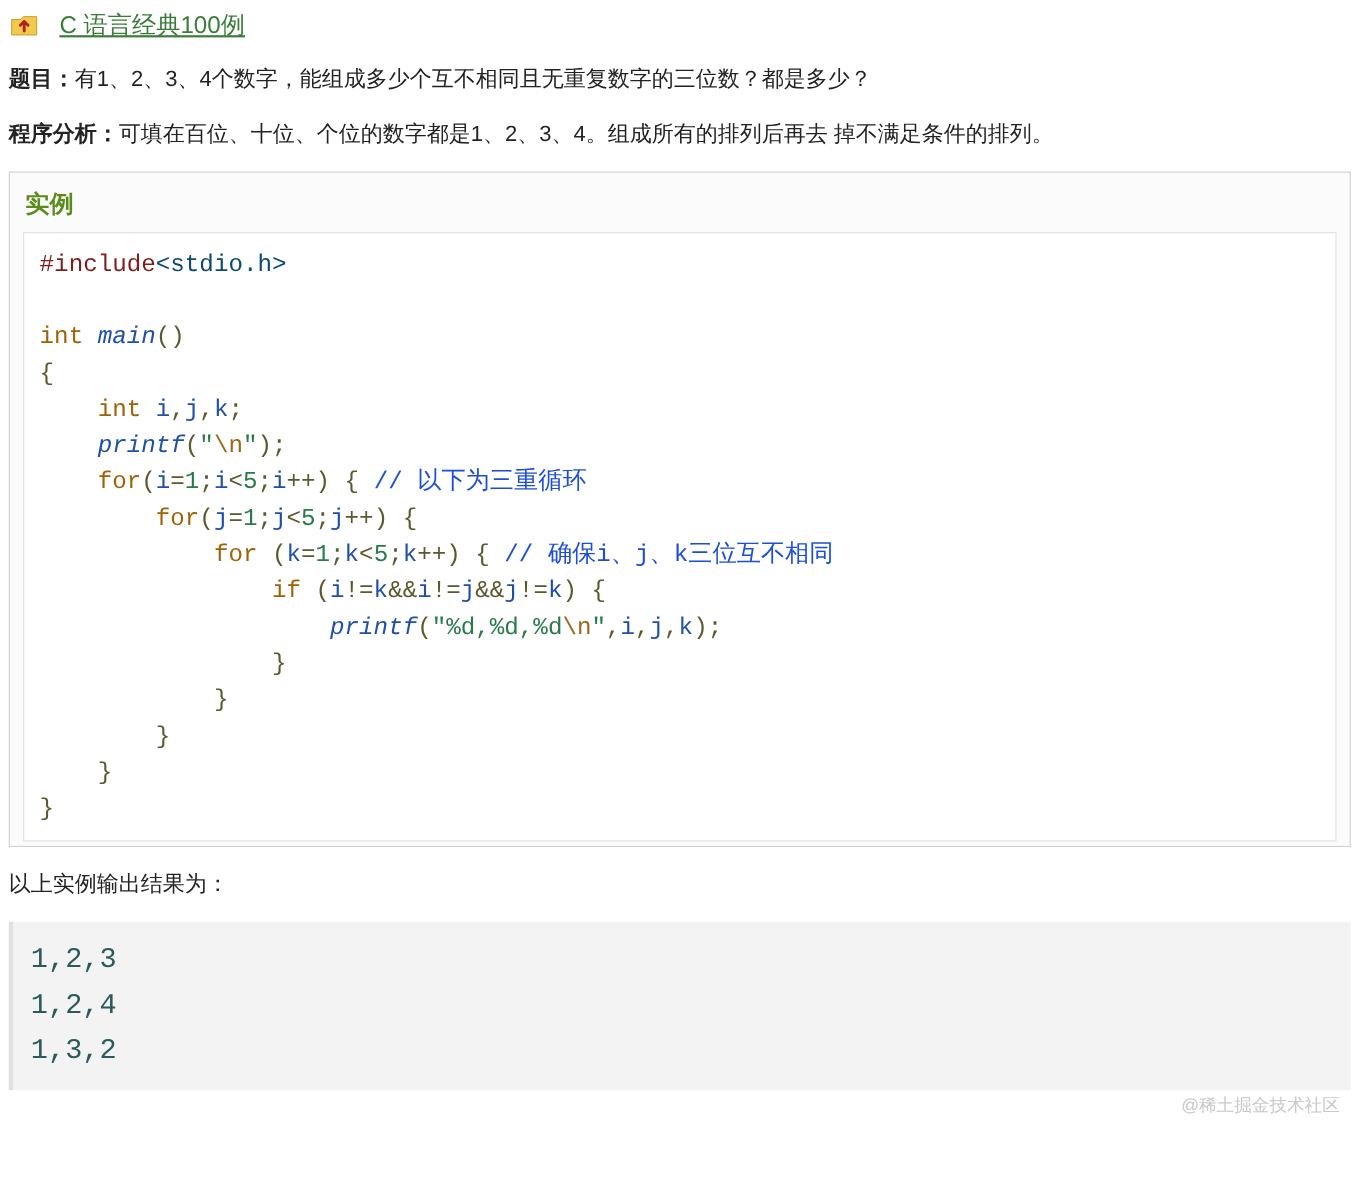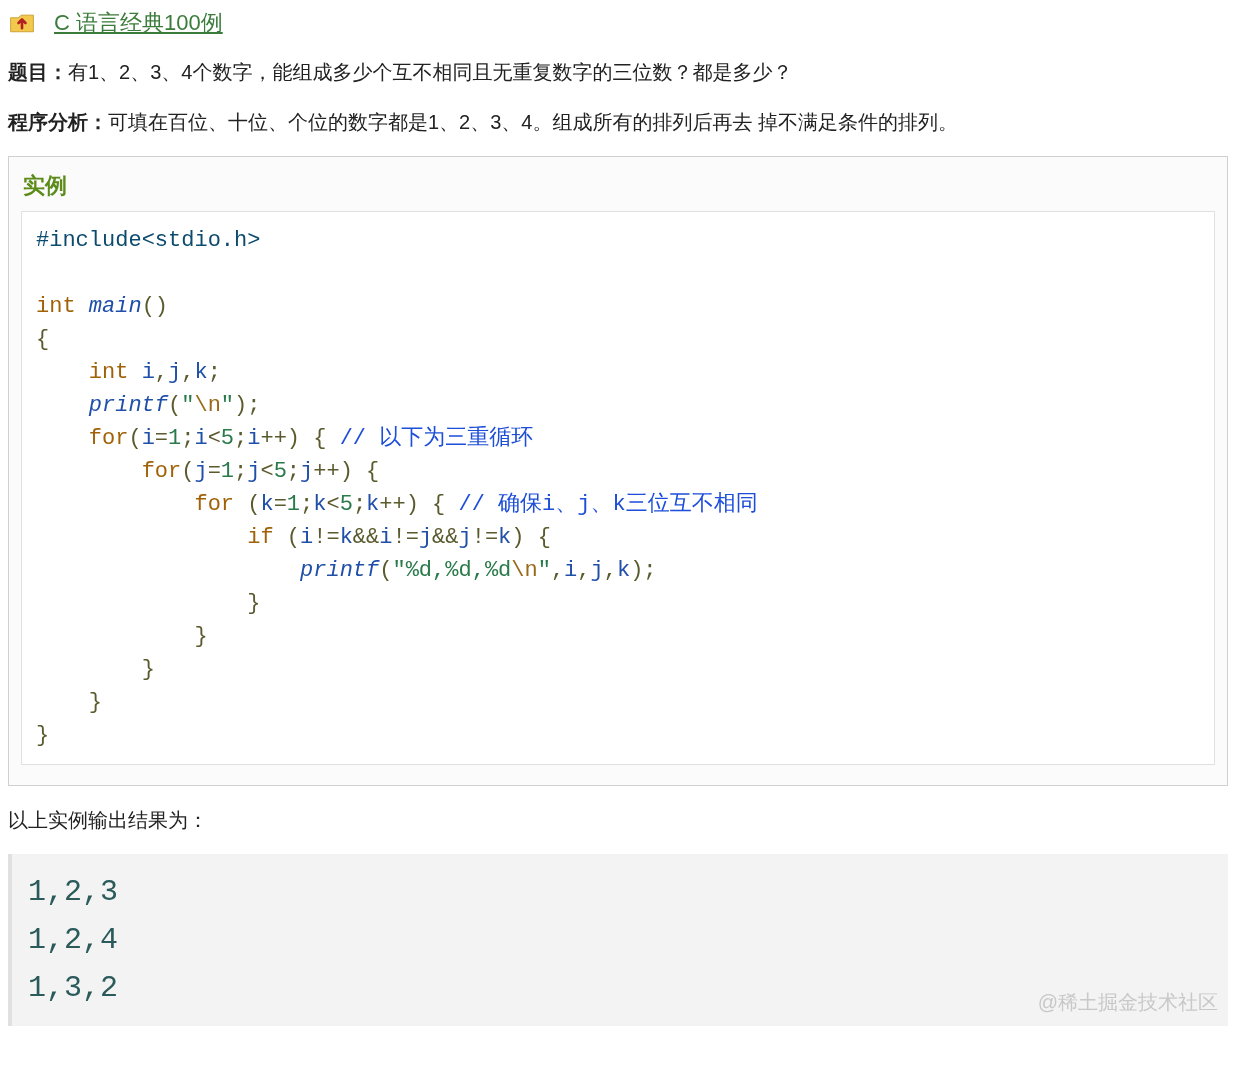--- a/index.html
+++ b/index.html
@@ -32,67 +32,67 @@
       margin: 18px 0;
       line-height: 1.6;
       font-size: 20px;
     }
     .label-bold {
       font-weight: 700;
     }
     .code-panel {
       border: 1px solid #d0d0d0;
       background: #fbfbfb;
-      padding: 10px 12px 20px 12px;
+      padding: 10px 12px 4px 12px;
       margin-top: 12px;
     }
     .code-panel-title {
       color: #5b8c1a;
       font-weight: 700;
       font-size: 22px;
       margin: 4px 0 10px 2px;
     }
     .code-block {
       background: #fff;
       border: 1px solid #e0e0e0;
       padding: 12px 14px;
       font-family: "SFMono-Regular", Consolas, "Liberation Mono", Menlo, monospace;
       font-size: 22px;
       line-height: 1.5;
       white-space: pre;
       overflow-x: auto;
       color: #333;
     }
-    .tok-pre   { color: #0c4a6e; font-family: Liberation Mono, monospace; }   
+    .tok-pre   { color: #7f1d1d; font-family: Liberation Mono, monospace; }   
     .tok-hdr   { color: #0c4a6e; }   
     .tok-kw    { color: #a16207; }   
     .tok-fn    { color: #1f4fa8; font-style: italic; }   
     .tok-var   { color: #1f4fa8; }   
     .tok-br    { color: #5a5a2e; }   
     .tok-num   { color: #2a7a4a; }   
     .tok-str   { color: #2a7a4a; }   
     .tok-esc   { color: #9a6a1a; }   
     .tok-cmt   { color: #1d4ed8; }   
     .output-block {
       background: #f3f3f3;
       border-left: 4px solid #e0e0e0;
       padding: 14px 16px;
       font-family: "SFMono-Regular", Consolas, "Liberation Mono", Menlo, monospace;
-      font-size: 30px;
+      font-size: 26px;
       line-height: 1.6;
       color: #2a5a5a;
       white-space: pre;
       margin-top: 18px;
     }
     .watermark {
       position: fixed;
       right: 18px;
       bottom: 72px;
       color: #c8c8c8;
-      font-size: 20px;
+      font-size: 16px;
     }
   </style>
 </head>
 <body>
 
 <div class="nav-row">
   <span class="nav-icon">
     <svg viewBox="0 0 32 32" width="28" height="28">
       <path d="M3 10 L12 10 L15 7 L29 7 L29 26 L3 26 Z" fill="#f2c94c" stroke="#c79a2a" stroke-width="1"></path>
       <path d="M16 22 L16 12 M16 12 L12 16 M16 12 L20 16" fill="none" stroke="#b22222" stroke-width="3" stroke-linecap="round" stroke-linejoin="round"></path>

